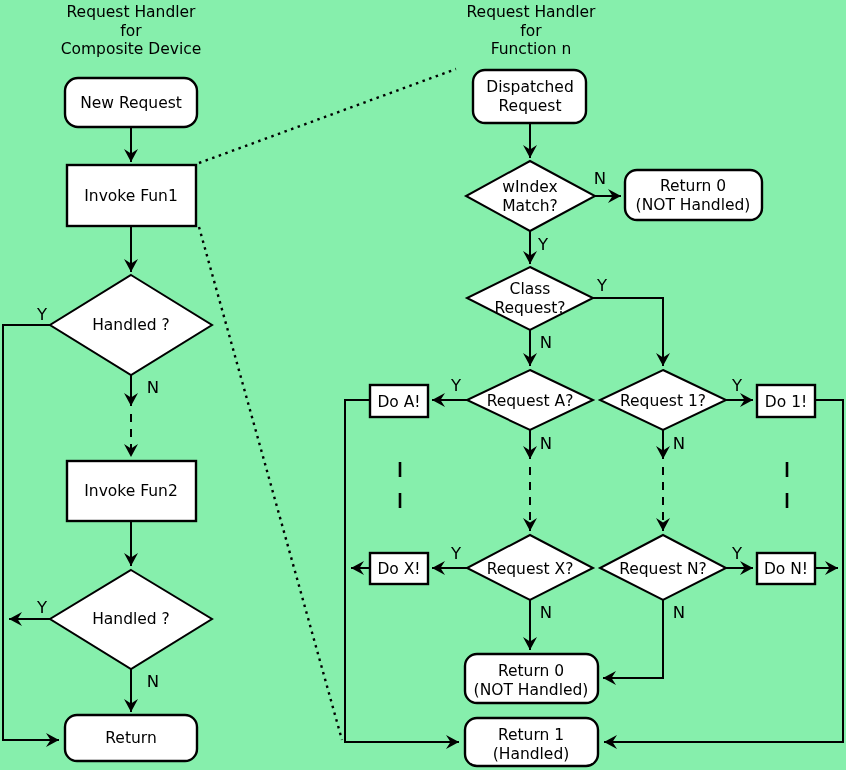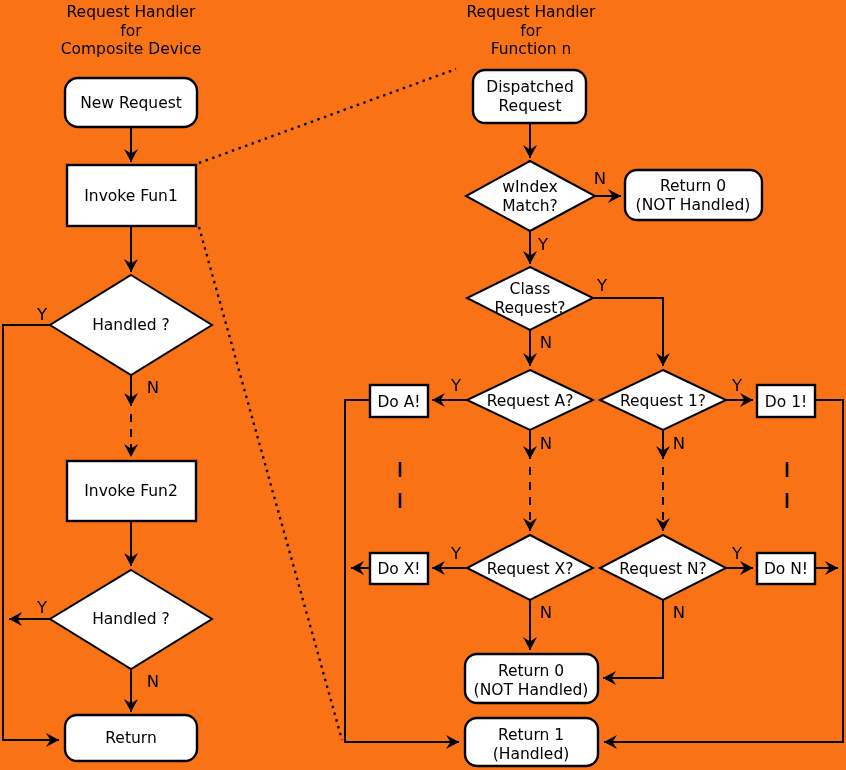--- a/index.html
+++ b/index.html
@@ -1,16 +1,16 @@
 <!DOCTYPE html>
 <html><head>
 <meta charset="utf-8">
 <style>
   html,body{margin:0;padding:0;background:#ffffff;}
-  .stage{position:relative;width:846px;height:770px;background:#f97316;overflow:hidden;}
+  .stage{position:relative;width:846px;height:770px;background:#86efac;overflow:hidden;}
   svg{position:absolute;left:0;top:0;}
   .t{font:15.5px "DejaVu Sans","Liberation Sans",sans-serif;fill:#000;}
   .yn{font:16.5px "DejaVu Sans","Liberation Sans",sans-serif;fill:#000;}
   .shape{fill:#ffffff;stroke:#000;stroke-width:2.4;}
   .dia{fill:#ffffff;stroke:#000;stroke-width:2;}
   .ln{fill:none;stroke:#000;stroke-width:2;}
   .dash{stroke-dasharray:8,7;}
   .dots{fill:none;stroke:#000;stroke-width:2.4;stroke-dasharray:2.5,4.5;}
   .ellip{stroke:#000;stroke-width:2.6;}
 </style>

